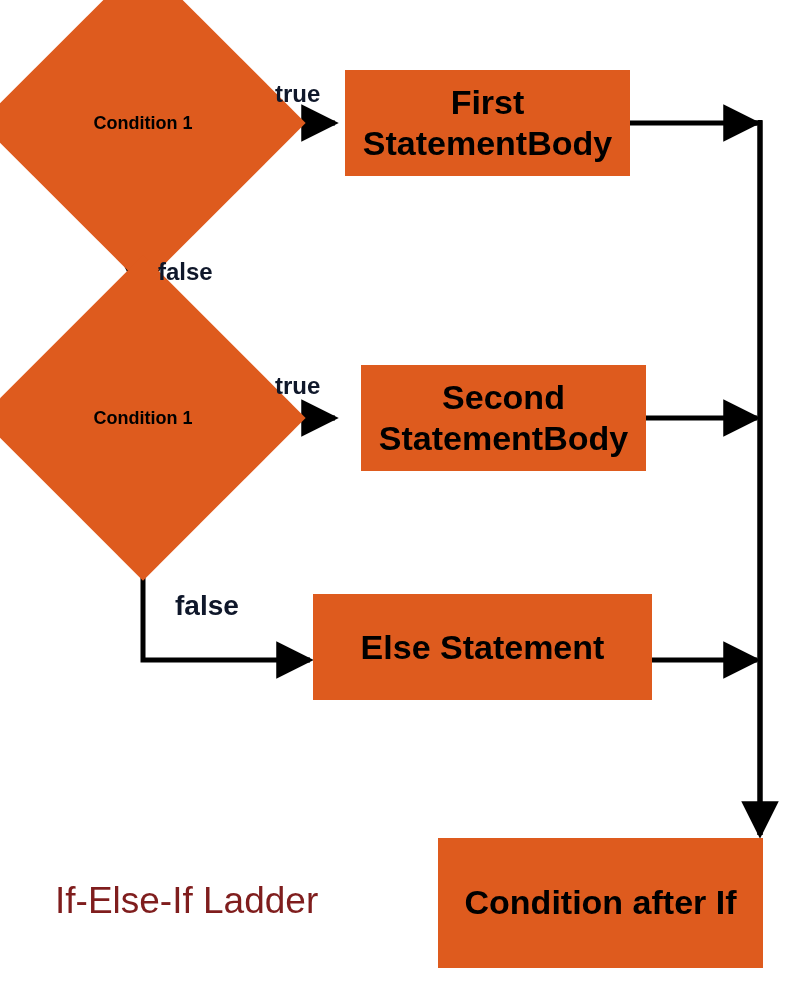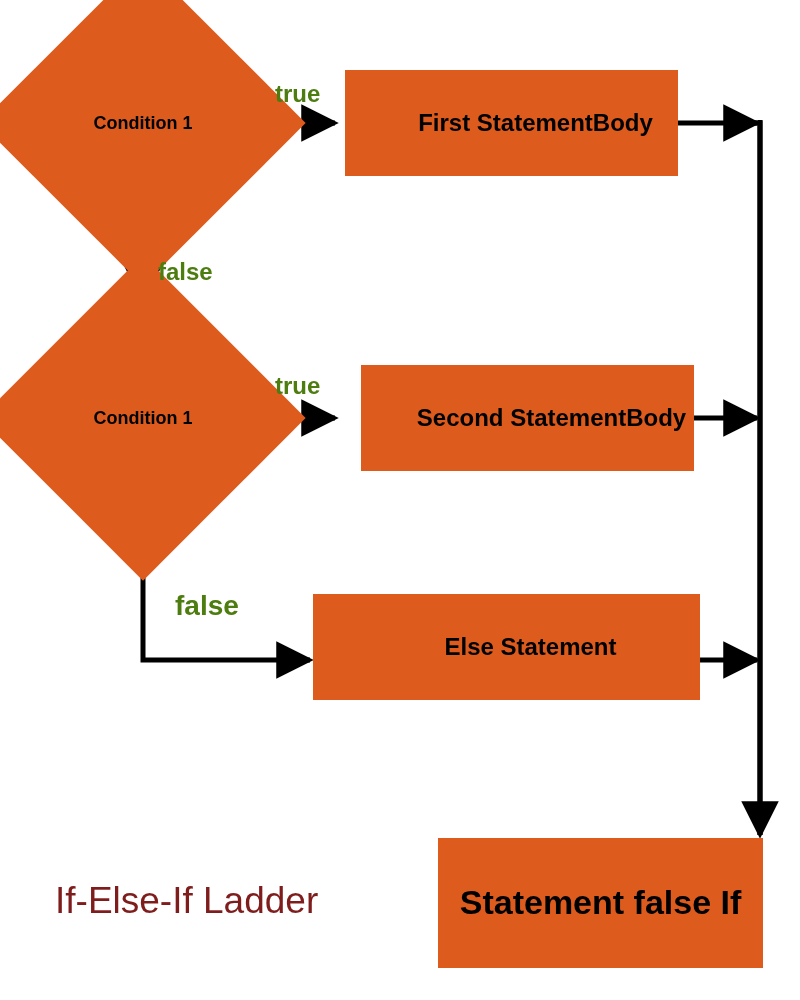--- a/index.html
+++ b/index.html
@@ -32,28 +32,28 @@
 
   
   .rect{
     position:absolute;
     background:#de5b1e;
     color:#000;
     display:flex;align-items:center;justify-content:center;
     text-align:center;
     font-weight:800;
   }
-  .rect.body   {font-size:24px;line-height:1.2;padding-left:48px;}
+  .rect.body   {font-size:34px;line-height:1.2;}
   .rect.final  {font-size:34px;line-height:1.15;}
 
   
   .lbl{
     position:absolute;
     font-weight:800;
-    color:#4d7c0f;
+    color:#0f172a;
   }
   .lbl.sm{font-size:24px;}
   .lbl.md{font-size:28px;}
 
   
   .title{
     position:absolute;
     font-size:37px;
     font-weight:400;
     color:#7f1d1d;
@@ -109,21 +109,21 @@
 
 <div class="rect body" style="left:345px; top:365px; width:285px; height:106px;margin-left:16px;">
   <span>Second StatementBody</span>
 </div>
 
 <div class="rect body" style="left:313px; top:594px; width:339px; height:106px;">
   <span>Else Statement</span>
 </div>
 
 <div class="rect final" style="left:438px; top:838px; width:325px; height:130px;">
-  <span>Statement false If</span>
+  <span>Condition after If</span>
 </div>
 
 <div class="lbl sm" style="left:275px; top:80px;">true</div>
 
 <div class="lbl sm" style="left:158px; top:258px;">false</div>
 
 <div class="lbl sm" style="left:275px; top:372px;">true</div>
 
 <div class="lbl md" style="left:175px; top:590px;">false</div>
 

